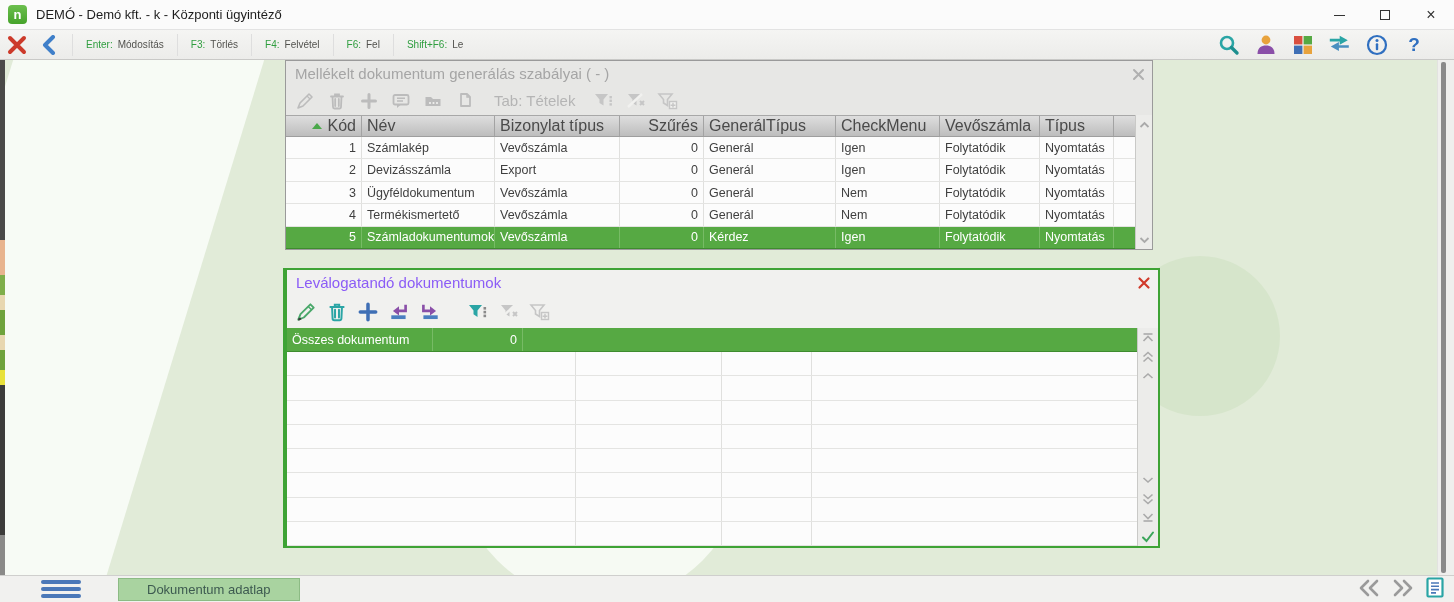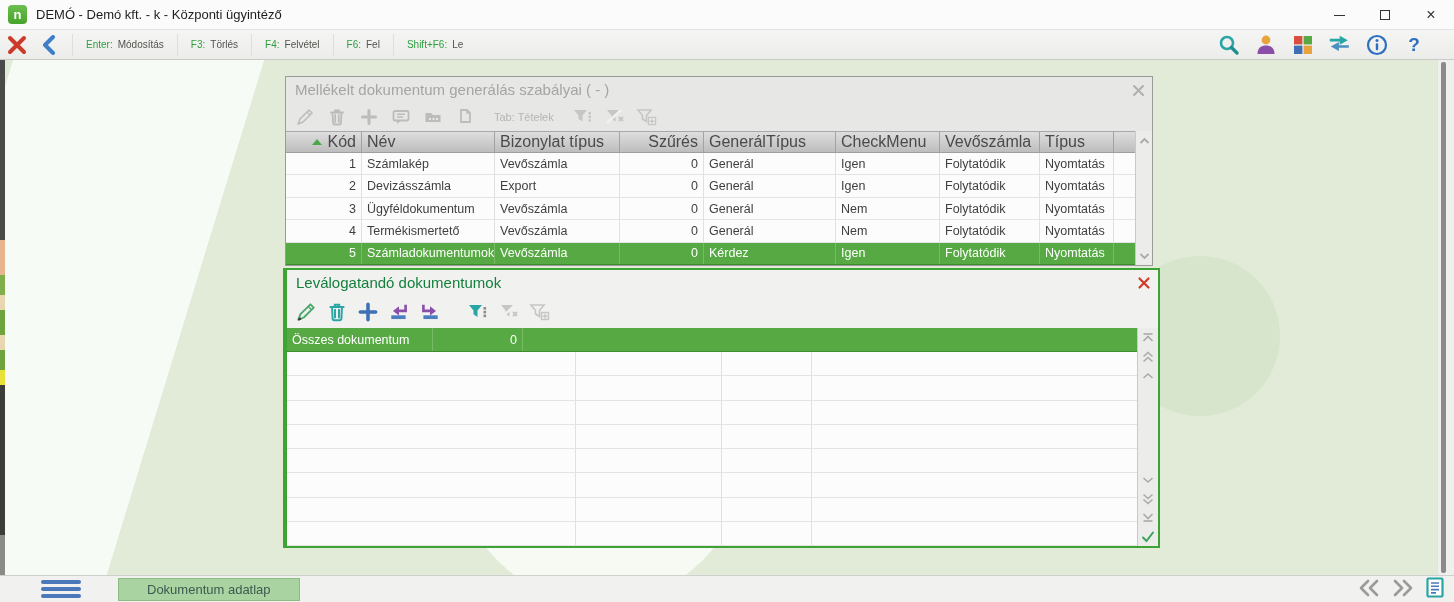--- a/index.html
+++ b/index.html
@@ -35,33 +35,33 @@
   .wm-band { left:-70px; top:-60px; width:240px; height:700px; background:#f7fbf5; transform:rotate(17deg); }
   .wm-green-circle { left:328px; top:250px; width:210px; height:210px; border-radius:50%; background:#93c784; }
   .wm-white-circle { left:455px; top:253px; width:290px; height:290px; border-radius:50%; background:#f6faf3; }
   .wm-light-arc { left:1120px; top:196px; width:160px; height:160px; border-radius:50%; background:#d6e5cb; }
 
   .sliver { position:absolute; left:0; top:0; bottom:0; width:5px; z-index:1; display:flex; flex-direction:column; }
   .sliver div { width:100%; }
 
   
   .panel { position:absolute; z-index:2; display:flex; flex-direction:column; }
-  .panel1 { left:285px; top:16px; width:868px; height:190px; background:#e7e7e5; border:1px solid #9a9a9a; }
+  .panel1 { left:285px; top:0px; width:868px; height:190px; background:#e7e7e5; border:1px solid #9a9a9a; }
   .panel2 { left:283px; top:208px; width:877px; height:280px; background:#f1f1ef; border:2px solid #3ea335; border-left-width:4px; }
 
   .p-header { height:25px; display:flex; align-items:center; position:relative; flex:none; }
   .p1-title { font-size:15px; color:#a5a5a5; margin-left:9px; }
-  .p2-title { font-size:15px; color:#15803d; margin-left:9px; }
+  .p2-title { font-size:15px; color:#8b5cf6; margin-left:9px; }
   .p-close { position:absolute; right:5px; top:4px; width:18px; height:18px; display:flex; align-items:center; justify-content:center; }
 
   .p-toolbar { display:flex; align-items:center; flex:none; padding-left:8px; }
   .p1-toolbar { height:29px; gap:10px; }
   .p2-toolbar { height:33px; gap:9px; }
   .tb-icon { width:22px; height:22px; display:flex; align-items:center; justify-content:center; }
-  .tb-label { font-size:11px; color:#b5b5b5; padding:0 8px; white-space:nowrap; }
+  .tb-label { font-size:15px; color:#b5b5b5; padding:0 8px; white-space:nowrap; }
   .gap8 { width:8px; }
 
   
   .tablewrap { flex:1; display:flex; min-height:0; }
   .tcols { flex:1; display:flex; flex-direction:column; min-width:0; }
   .thead { height:22px; flex:none; display:flex; background:linear-gradient(#dedede,#bdbdbd); border-top:1px solid #a8a8a8; border-bottom:1px solid #9e9e9e; }
   .th { font-size:16px; color:#4a4a4a; display:flex; align-items:center; padding:0 5px; border-right:1px solid #a3a3a3; overflow:hidden; white-space:nowrap; }
   .tbody { flex:1; display:flex; flex-direction:column; }
   .tr { flex:1; display:flex; background:#fcfcfc; border-bottom:1px solid #e4e4e2; }
   .td { font-size:12.5px; color:#3f3f3f; display:flex; align-items:center; padding:0 5px; border-right:1px solid #e0e0de; overflow:hidden; white-space:nowrap; }

